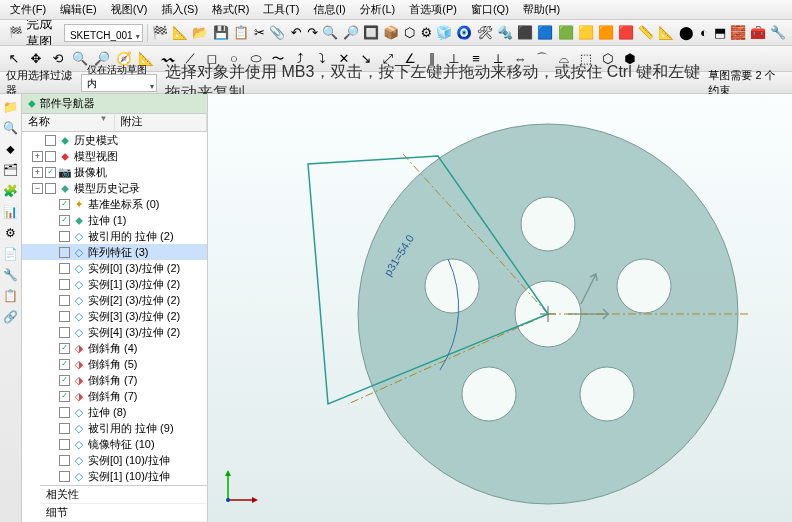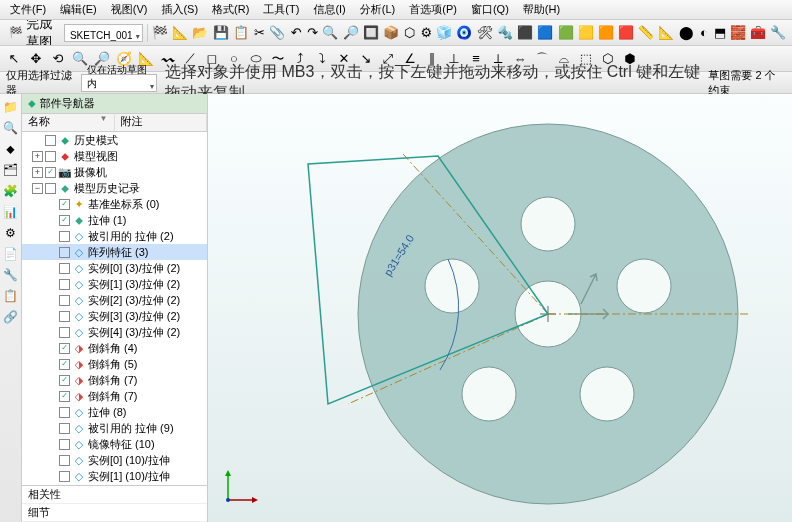--- a/index.html
+++ b/index.html
@@ -26,21 +26,21 @@
 .nav-title { height: 20px; background: #d5e8d5; border-bottom: 1px solid #ccc; display: flex; align-items: center; padding: 0 6px; font-size: 11px; }
 .nav-header { height: 18px; display: flex; border-bottom: 1px solid #ccc; font-size: 11px; background: #f4f4f4; align-items: flex-end; }
 .nav-header div { flex: 1; padding: 2px 6px; border-right: 1px solid #ddd; }
 .nav-tree { flex: 1; overflow-y: auto; font-size: 11px; }
 .tree-item { display: flex; align-items: center; height: 16px; padding: 0 2px; cursor: pointer; white-space: nowrap; }
 .tree-item.sel { background: #cbe0fb; }
 .ti-ind { display: inline-block; }
 .ti-exp { width: 11px; height: 11px; border: 1px solid #888; display: inline-flex; align-items: center; justify-content: center; font-size: 9px; line-height: 1; margin-right: 2px; color: #444; }
 .ti-chk { width: 11px; height: 11px; border: 1px solid #888; display: inline-flex; align-items: center; justify-content: center; font-size: 8px; line-height: 1; margin-right: 2px; color: #2a7; }
 .ti-icon { width: 14px; text-align: center; margin-right: 2px; font-size: 11px; }
-.nav-bottom { border-top: 1px solid #ccc; }
+.nav-bottom { border-top: 1px solid #ccc; margin-left: 18px; }
 .nav-bottom .row { height: 18px; display: flex; align-items: center; padding: 0 6px; border-bottom: 1px solid #eee; font-size: 11px; }
 
 .canvas { flex: 1; position: relative; background: linear-gradient(180deg,#fafeff 0%, #e0eceb 100%); overflow: hidden; }
 .axistriad { position: absolute; left: 12px; bottom: 12px; }
 .watermark { position: absolute; left: 50%; top: 50%; transform: translate(-50%,-50%); font-size: 44px; font-weight: bold; color: rgba(120,120,120,.28); pointer-events: none; text-align: center; }
 .watermark .sub { font-size: 16px; letter-spacing: 2px; }
 
 svg.drawing { position: absolute; inset: 0; }
 
 

